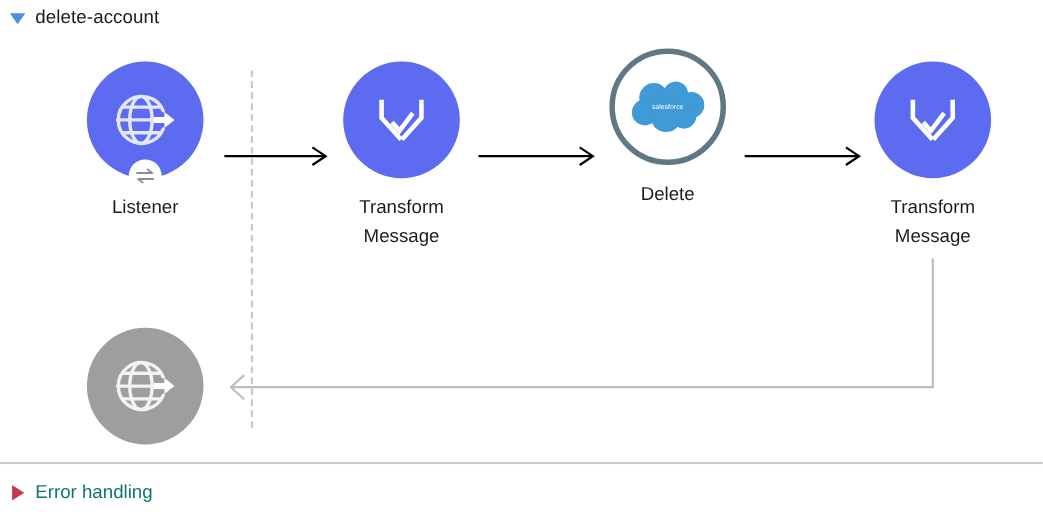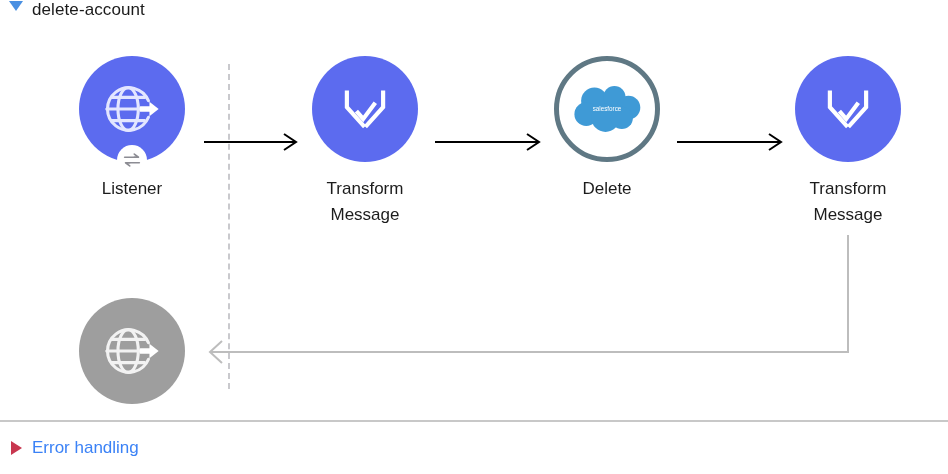--- a/index.html
+++ b/index.html
@@ -14,21 +14,21 @@
     position: relative;
     width: 948px; height: 474px;
     background: #ffffff;
   }
 
   
   .flow-header {
     position: absolute;
     left: 0; top: 0;
     width: 948px; height: 32px;
-    display: flex; 
+    display: flex; align-items: center;
     padding-left: 9px;
   }
   .tri-down {
     width: 0; height: 0;
     border-left: 7px solid transparent;
     border-right: 7px solid transparent;
     border-top: 10px solid #4a90e2;
     margin-right: 9px;
     margin-top: 1px;
   }
@@ -111,21 +111,21 @@
   }
   .tri-right {
     width: 0; height: 0;
     border-top: 7px solid transparent;
     border-bottom: 7px solid transparent;
     border-left: 11px solid #c8374f;
     margin-right: 10px;
   }
   .error-title {
     font-size: 17px;
-    color: #3b82f6;
+    color: #0f766e;
   }
 
   
   .sf-word {
     font-size: 8.5px;
     fill: #ffffff;
     font-family: "Liberation Sans", sans-serif;
   }
 </style>
 </head>
@@ -206,21 +206,21 @@
             <polyline points="12,14 12,30 30,50"></polyline>
             <polyline points="52,14 52,30 34,50"></polyline>
             <polyline points="24,36 30,43 42,27"></polyline>
           </g>
         </svg>
       </div>
       <div class="node-label">Transform
 Message</div>
     </div>
 
-    <div class="node" style="left:516px; top:24px;">
+    <div class="node" style="left:516px; top:12px;">
       <div class="circle ring">
         <svg width="74" height="50" viewBox="0 0 100 66">
           <g fill="#3f9ad6">
             <circle cx="33" cy="22" r="18"></circle>
             <circle cx="60" cy="17" r="15"></circle>
             <circle cx="79" cy="31" r="16"></circle>
             <circle cx="22" cy="40" r="16"></circle>
             <circle cx="48" cy="45" r="19"></circle>
             <circle cx="70" cy="45" r="15"></circle>
           </g>

